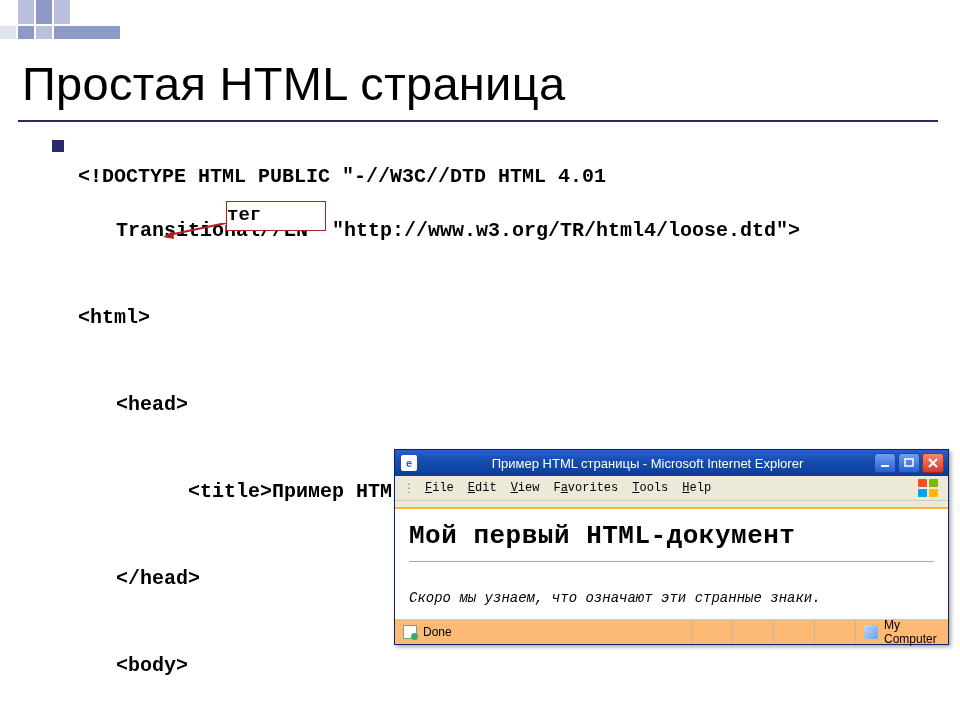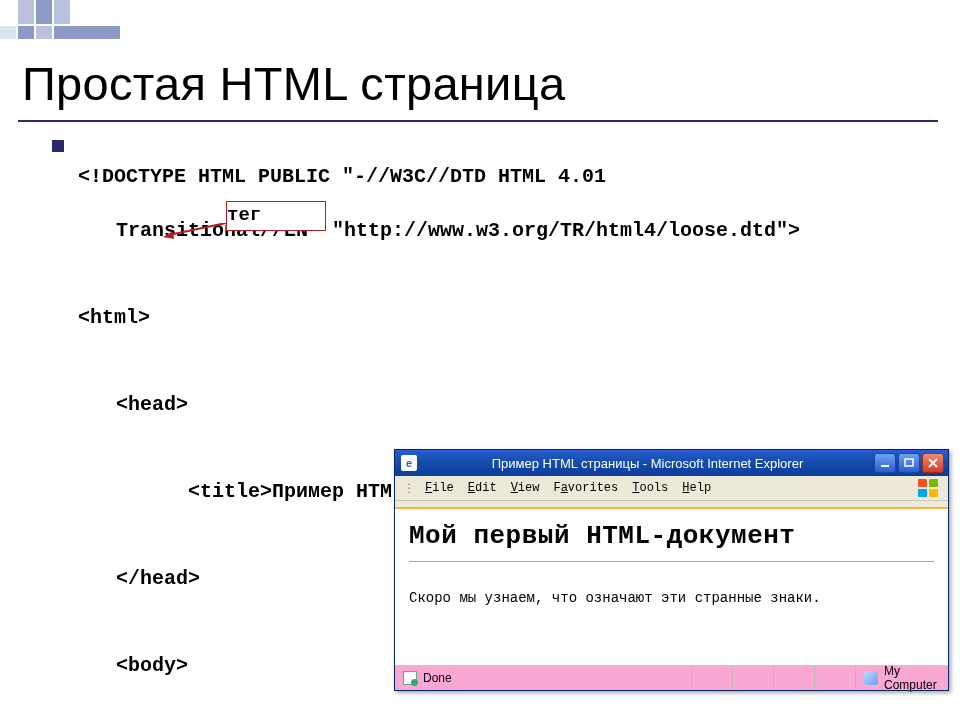--- a/index.html
+++ b/index.html
@@ -161,45 +161,46 @@
   }
 
   .ie-menu-sep {
     height: 6px;
     background:#ece9d8;
     border-bottom: 2px solid #ffb040;
   }
 
   .ie-content {
     background: #fff;
-    height: 156px;
+    height: 110px;
     padding: 12px 14px 8px 14px;
     color:#000;
     font-family: "Courier New", monospace;
     box-sizing:border-box;
   }
   .ie-content h1 {
     margin: 0 0 10px 0;
     font-size: 26px;
     font-weight: bold;
     letter-spacing: 0.5px;
   }
   .ie-content hr {
     border: none;
     border-top: 1px solid #aaa;
     margin: 4px 0 28px 0;
   }
   .ie-content p {
     margin: 0;
     font-size: 14px;
+    font-style: italic;
   }
 
   .ie-status {
     height: 24px;
-    background: #f9a8d4;
+    background: #fdba74;
     border-top: 1px solid #cfcab8;
     display:flex;
     align-items:center;
     font-size:12px;
     color:#000;
   }
   .ie-status .cell {
     border-right: 1px solid #bdb8a8;
     height: 100%;
     display:flex;align-items:center;

